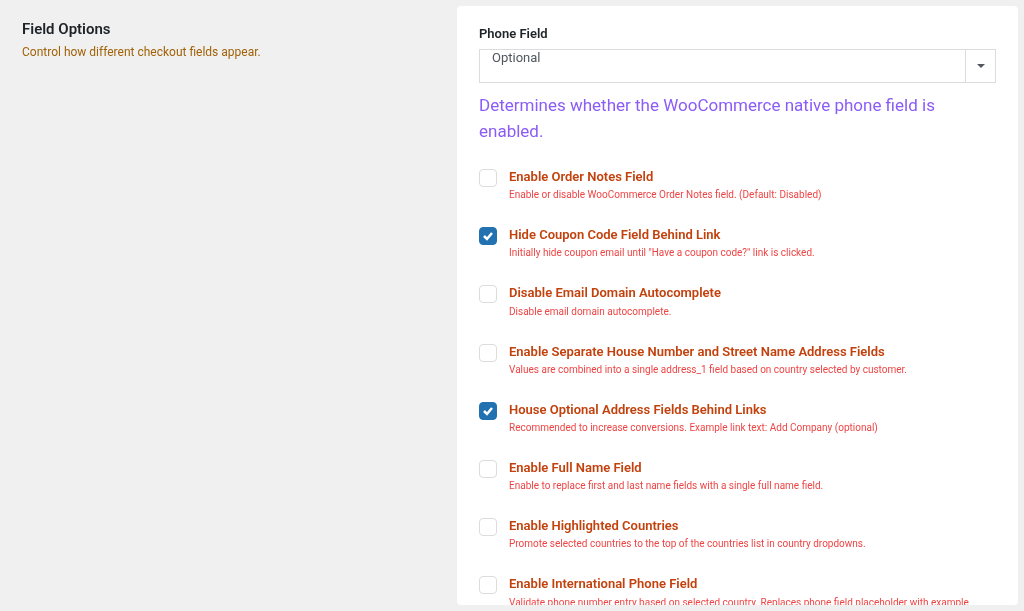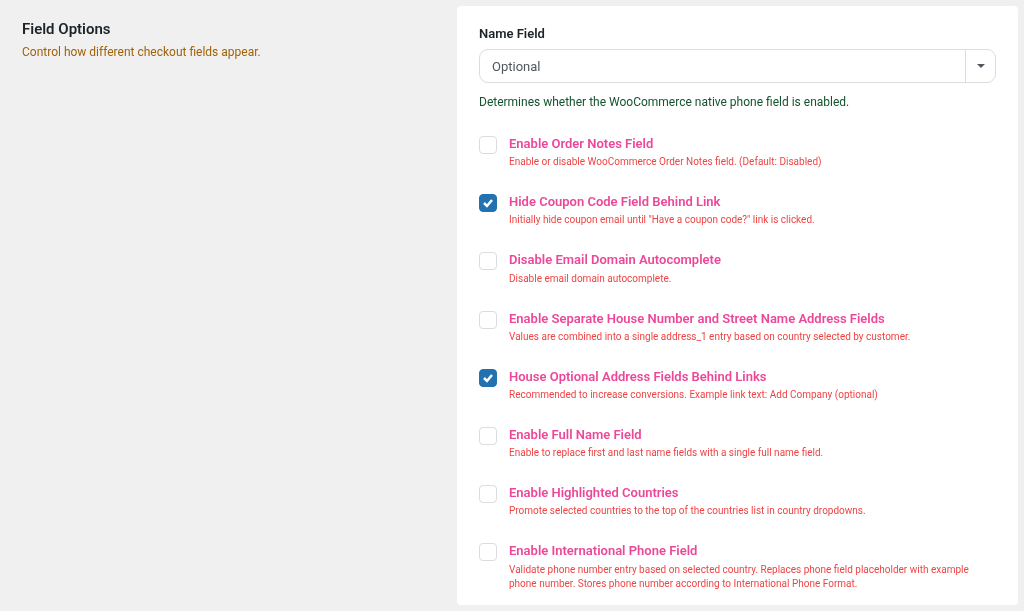--- a/index.html
+++ b/index.html
@@ -45,25 +45,25 @@
     }
     .field-label {
       font-size: 13px;
       font-weight: 600;
       color: #1d2327;
       margin-bottom: 8px;
     }
     .select-wrap {
       position: relative;
       border: 1px solid #dcdcde;
-      border-radius: 9px;
+      border-radius: 0;
       background: #fff;
       height: 34px;
       display: flex;
-      align-items: center;
+      align-items: flex-start;
       padding: 0 12px;
       margin-bottom: 10px;
     }
     .select-wrap .value {
       font-size: 13px;
       color: #50575e;
       flex: 1;
     }
     .select-arrow {
       width: 30px;
@@ -73,22 +73,22 @@
       align-items: center;
       justify-content: center;
       margin-right: -12px;
     }
     .select-arrow svg {
       width: 12px;
       height: 12px;
       fill: #50575e;
     }
     .help-text {
-      font-size: 12px;
-      color: #14532d;
+      font-size: 17px;
+      color: #8b5cf6;
       line-height: 1.5;
       margin-bottom: 6px;
     }
     .checkbox-row {
       display: flex;
       align-items: flex-start;
       margin-top: 24px;
       gap: 12px;
     }
     .checkbox {
@@ -117,41 +117,41 @@
       stroke: #fff;
       stroke-width: 2.5;
       fill: none;
     }
     .checkbox-content {
       flex: 1;
     }
     .checkbox-title {
       font-size: 13px;
       font-weight: 600;
-      color: #ec4899;
+      color: #c2410c;
       line-height: 1.4;
       margin-bottom: 2px;
     }
     .checkbox-desc {
       font-size: 10px;
       color: #ef4444;
       line-height: 1.4;
     }
   </style>
 </head>
 <body>
 
 <div class="layout">
   <div class="sidebar">
     <div class="section-title">Field Options</div>
     <div class="section-desc">Control how different checkout fields appear.</div>
   </div>
 
   <div class="main-panel">
-    <div class="field-label">Name Field</div>
+    <div class="field-label">Phone Field</div>
     <div class="select-wrap">
       <span class="value">Optional</span>
       <span class="select-arrow">
         <svg viewBox="0 0 12 12">
             <path d="M2 4 L6 8 L10 4 Z"></path>
           </svg>
       </span>
     </div>
     <div class="help-text">Determines whether the WooCommerce native phone field is enabled.</div>
 
@@ -178,21 +178,21 @@
           <div class="checkbox"></div>
           <div class="checkbox-content">
             <div class="checkbox-title">Disable Email Domain Autocomplete</div>
             <div class="checkbox-desc">Disable email domain autocomplete.</div>
           </div>
         </div>
         <div class="checkbox-row">
           <div class="checkbox"></div>
           <div class="checkbox-content">
             <div class="checkbox-title">Enable Separate House Number and Street Name Address Fields</div>
-            <div class="checkbox-desc">Values are combined into a single address_1 entry based on country selected by customer.</div>
+            <div class="checkbox-desc">Values are combined into a single address_1 field based on country selected by customer.</div>
           </div>
         </div>
         <div class="checkbox-row">
           <div class="checkbox checked">
             <svg viewBox="0 0 12 12">
               <path d="M2 6 L5 9 L10 3"></path>
             </svg>
           </div>
           <div class="checkbox-content">
             <div class="checkbox-title">House Optional Address Fields Behind Links</div>

